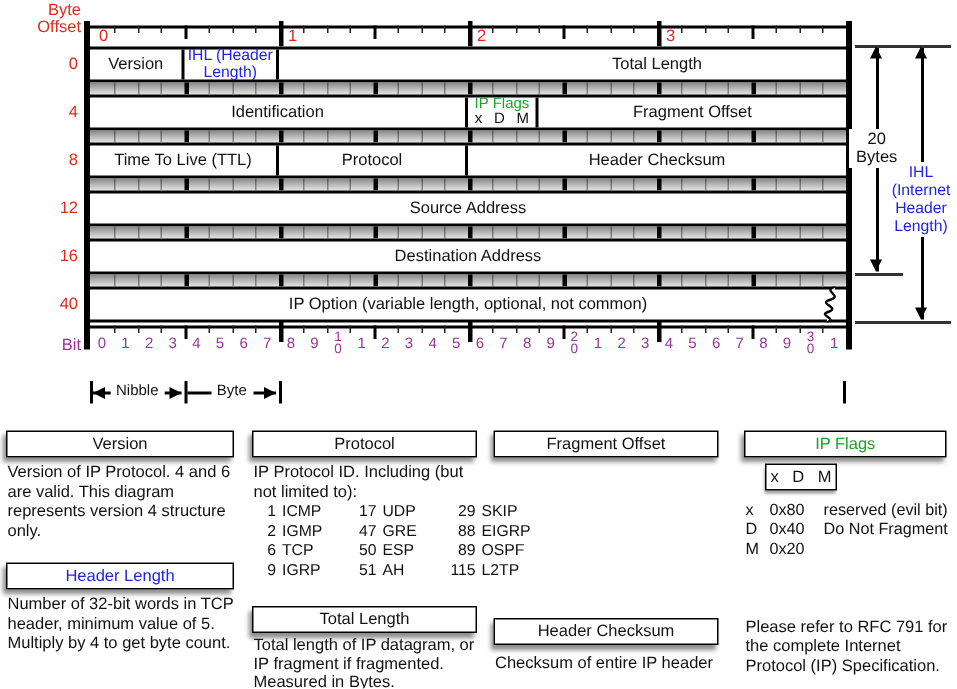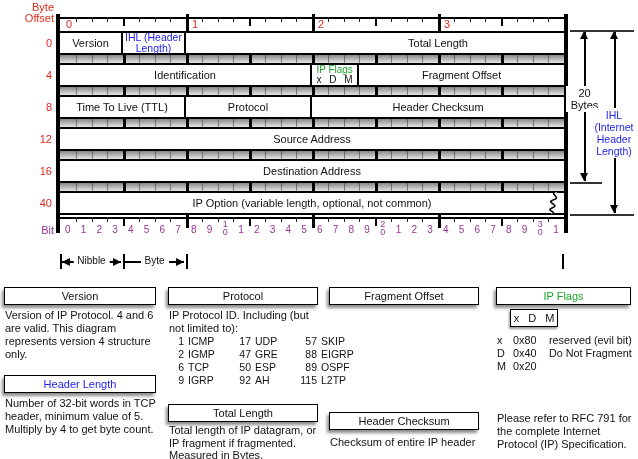--- a/index.html
+++ b/index.html
@@ -478,37 +478,37 @@
 
   <div class="note-title" style="left:168px;top:287px;width:148px">
       <span>Protocol</span>
     </div>
   <div class="note-body" style="left:169px;top:309px;width:151px">IP Protocol ID.  Including (but not limited to):</div>
   <div class="note-body" id="protoTable" style="left:173px;top:335px;width:145px">
       <span class="pt-r">1</span>
       <span>ICMP</span>
       <span class="pt-r">17</span>
       <span>UDP</span>
-      <span class="pt-r">57</span>
+      <span class="pt-r">29</span>
       <span>SKIP</span>
       <span class="pt-r">2</span>
       <span>IGMP</span>
       <span class="pt-r">47</span>
       <span>GRE</span>
       <span class="pt-r">88</span>
       <span>EIGRP</span>
       <span class="pt-r">6</span>
       <span>TCP</span>
       <span class="pt-r">50</span>
       <span>ESP</span>
       <span class="pt-r">89</span>
       <span>OSPF</span>
       <span class="pt-r">9</span>
       <span>IGRP</span>
-      <span class="pt-r">92</span>
+      <span class="pt-r">51</span>
       <span>AH</span>
       <span class="pt-r">115</span>
       <span>L2TP</span>
     </div>
 
   <div class="note-title" style="left:168px;top:404px;width:148px">
       <span>Total Length</span>
     </div>
   <div class="note-body" style="left:169px;top:424px;width:152px;line-height:12.5px">Total length of IP datagram, or IP fragment if fragmented.  Measured in Bytes.</div>
 

